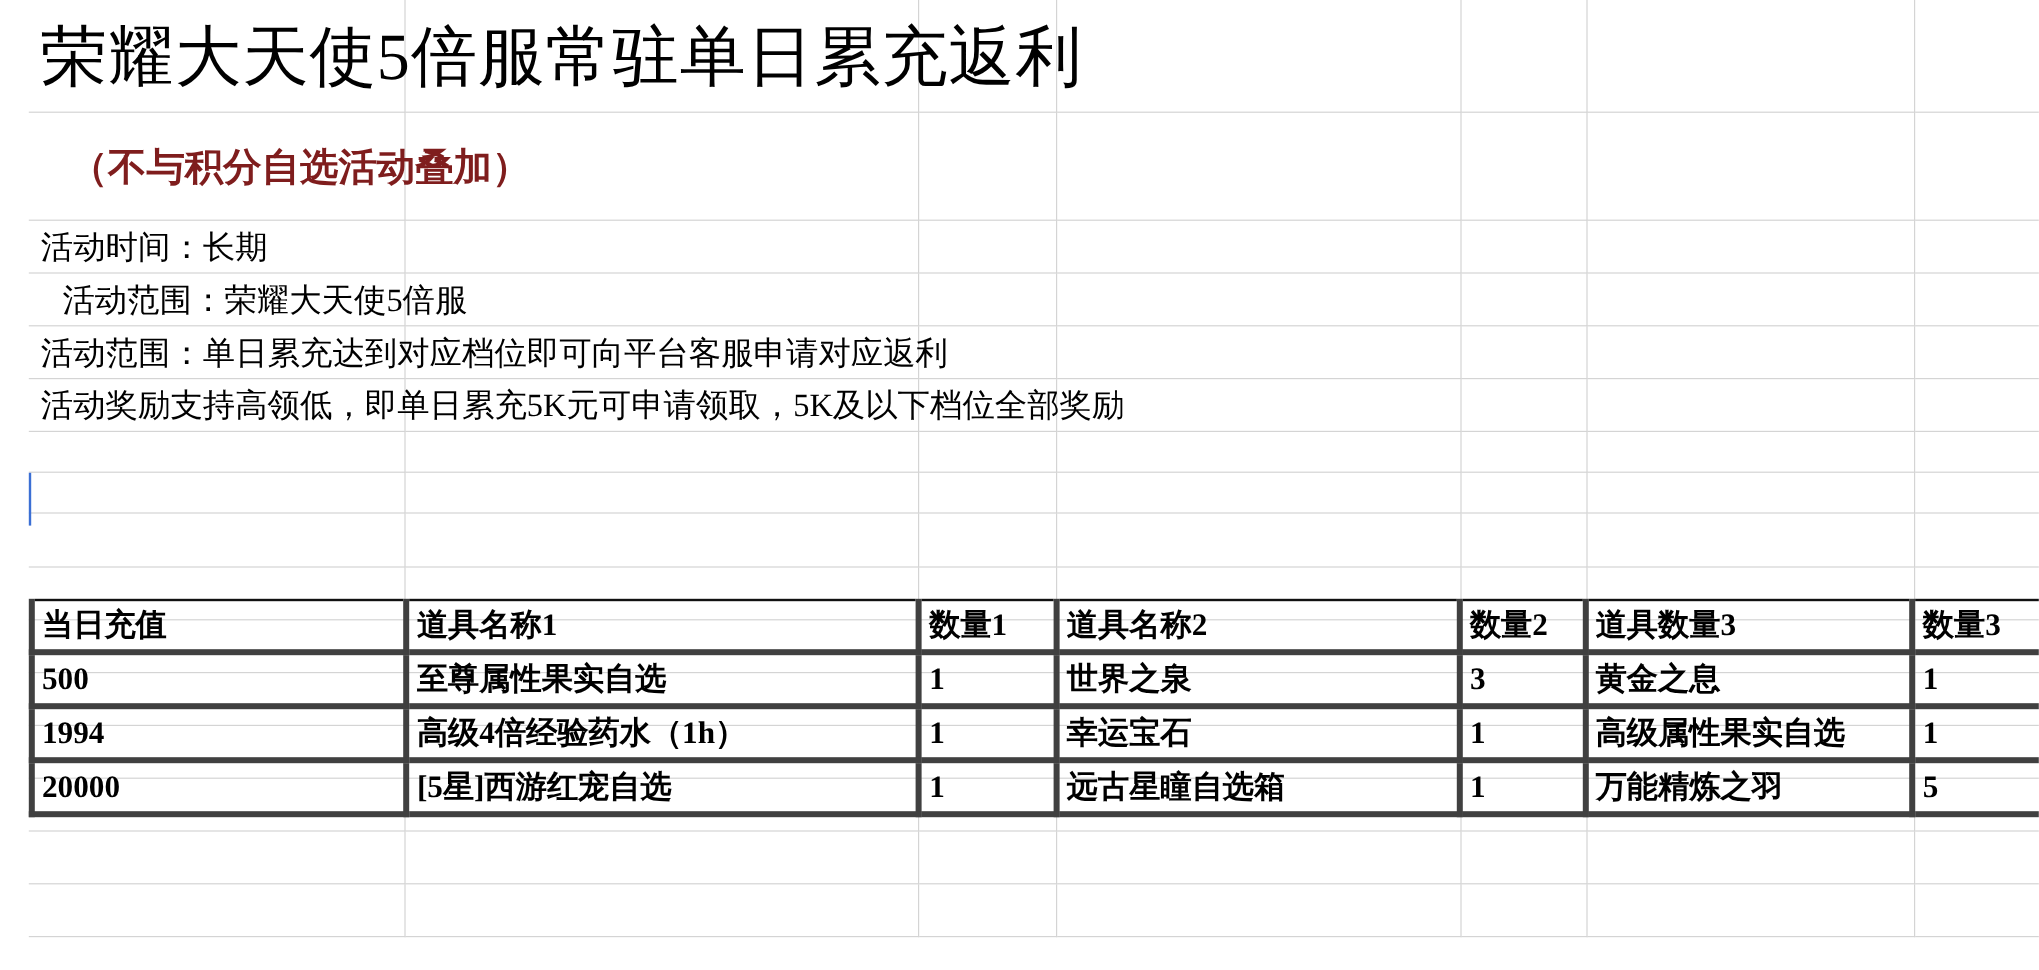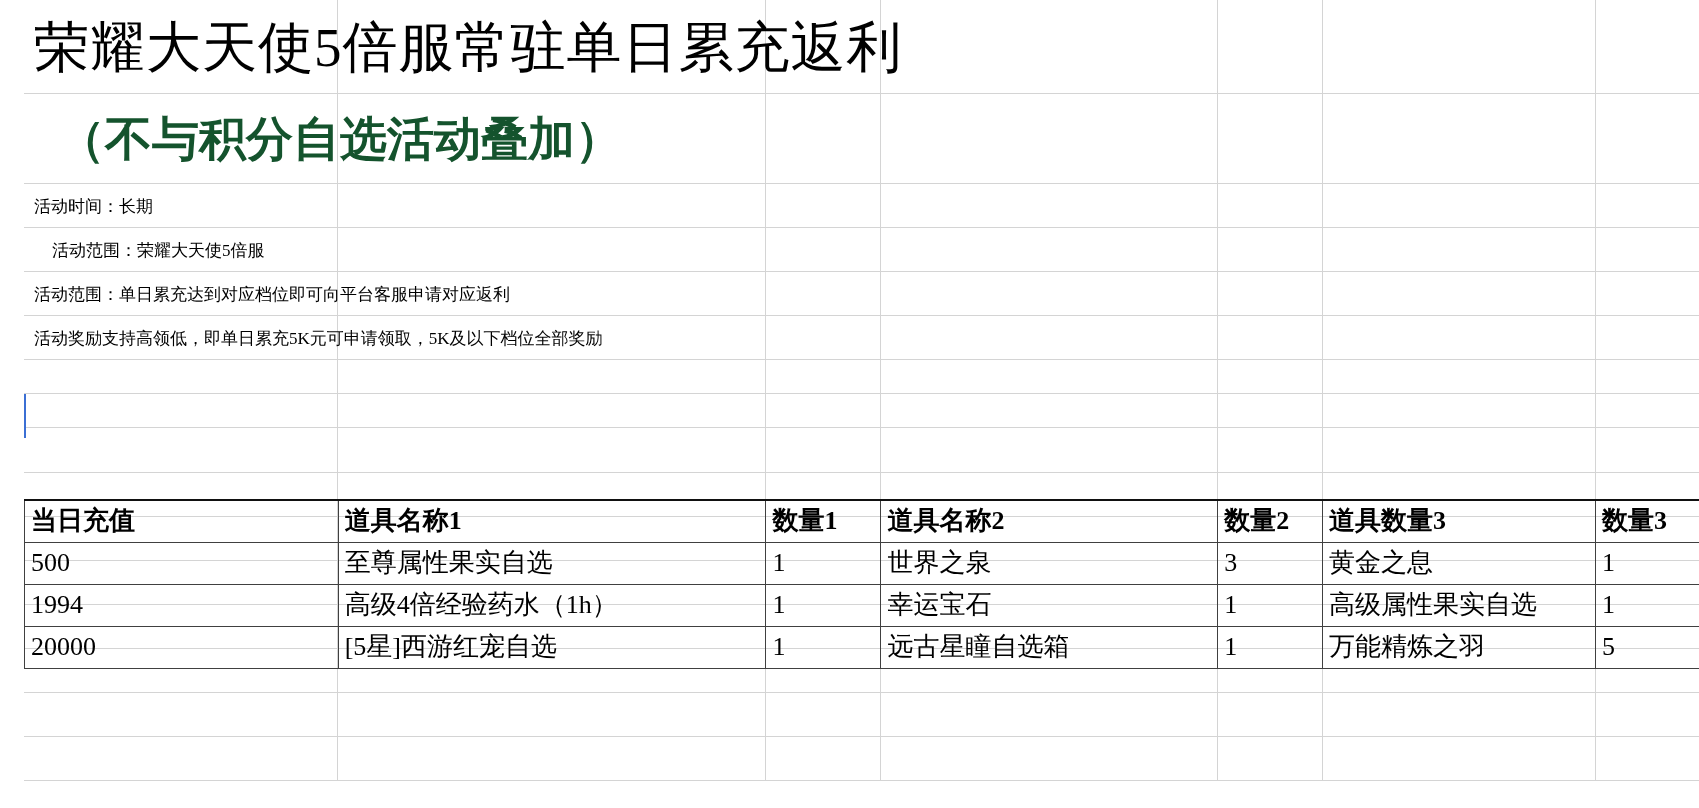--- a/index.html
+++ b/index.html
@@ -59,37 +59,37 @@
     left: 0;
     top: 94px;
     width: 1180px;
     height: 90px;
     display: flex;
     align-items: center;
     padding-left: 34px;
     box-sizing: border-box;
   }
   .subtitle-row .subtitle-text {
-    font-size: 47px;
+    font-size: 32px;
     line-height: 1;
-    color: #14532d;
+    color: #7f1d1d;
     font-weight: bold;
     white-space: nowrap;
   }
 
   
   .info-line {
     position: absolute;
     left: 0;
     padding-left: 10px;
     box-sizing: border-box;
     height: 44px;
     display: flex;
     align-items: center;
-    font-size: 17px;
+    font-size: 27px;
     white-space: nowrap;
   }
   .info-1 { top: 184px; }
   .info-2 { top: 228px; padding-left: 28px; }
   .info-3 { top: 272px; }
   .info-4 { top: 316px; }
 
   
   .active-cell {
     position: absolute;
@@ -113,25 +113,25 @@
   .data-table col.c0 { width: 314px; }
   .data-table col.c1 { width: 428px; }
   .data-table col.c2 { width: 115px; }
   .data-table col.c3 { width: 337px; }
   .data-table col.c4 { width: 105px; }
   .data-table col.c5 { width: 273px; }
   .data-table col.c6 { width: 127px; }
 
   .data-table th,
   .data-table td {
-    border: 1px solid #404040;
+    border: 5px solid #404040;
     height: 42px;
     padding: 0 6px;
     text-align: left;
-    font-weight: normal;
+    font-weight: bold;
     overflow: hidden;
     white-space: nowrap;
     box-sizing: border-box;
     line-height: 40px;
   }
   .data-table th {
     font-weight: bold;
   }
   .data-table tr.header-row th {
     border-top: 2px solid #111111;

